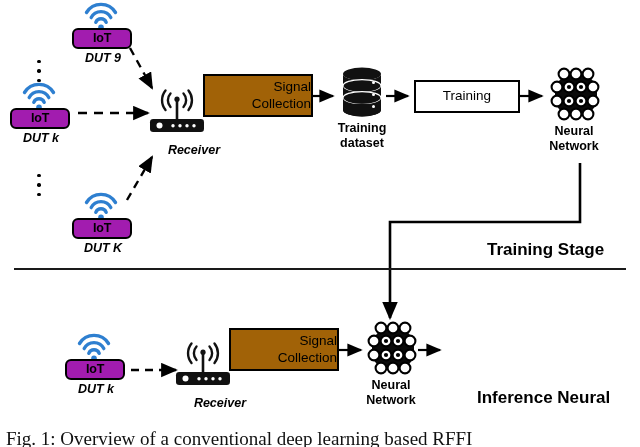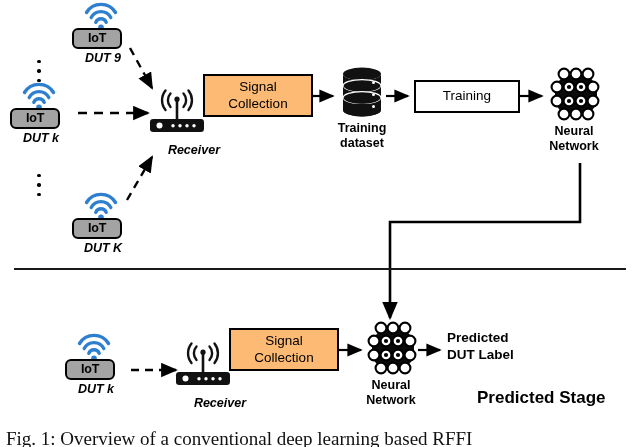--- a/index.html
+++ b/index.html
@@ -20,25 +20,25 @@
     background: #ffffff;
   }
   .abs { position: absolute; }
 
   
   .iot-device { position: absolute; }
   .iot-box {
     position: absolute;
     left: 0;
     top: 22px;
-    width: 50px;
+    width: 60px;
     height: 21px;
     border: 2.6px solid #000;
     border-radius: 6px;
-    background: #a3a3a3;
+    background: #a21caf;
     box-sizing: border-box;
     display: flex;
     align-items: center;
     justify-content: center;
     font-size: 12.5px;
     font-weight: 700;
     letter-spacing: -0.2px;
     line-height: 1;
   }
   .wifi-icon {
@@ -92,21 +92,21 @@
     box-sizing: border-box;
     display: flex;
     flex-direction: column;
     align-items: center;
     justify-content: center;
     font-size: 13.5px;
     line-height: 1.22;
     text-align: center;
     background: #fff;
   }
-  .proc-box.peach { background: #fdba74; }
+  .proc-box.peach { background: #a16207; align-items: flex-end; }
 
   
   .db { position: absolute; width: 42px; height: 52px; }
   .cap-label {
     position: absolute;
     text-align: center;
     font-size: 12.5px;
     font-weight: 700;
     line-height: 1.18;
     white-space: nowrap;
@@ -308,20 +308,21 @@
     <div class="cap-label" style="left:-13px; top:58px; width:76px;">
       <div>Neural</div>
       <div>Network</div>
     </div>
   </div>
 
   <svg class="abs" style="left:0; top:0;" width="640" height="447">
     <path d="M580,163 L580,222 L390,222 L390,318" stroke="#000" stroke-width="2.6" fill="none" marker-end="url(#arrow)"></path>
   </svg>
 
+  <div class="stage-label" style="left:487px; top:240px;">Training Stage</div>
   <div class="divider" style="left:14px; top:268px; width:612px; height:2.4px;"></div>
 
   <div class="iot-device" style="left:65px; top:337px;">
     <svg class="wifi-icon" viewBox="0 0 32 24">
       <use href="#wifiGlyph"></use>
     </svg>
     <div class="iot-box">IoT</div>
     <div class="dut-label">DUT k</div>
   </div>
 
@@ -352,22 +353,18 @@
     <div class="cap-label" style="left:-13px; top:58px; width:76px;">
       <div>Neural</div>
       <div>Network</div>
     </div>
   </div>
 
   <svg class="abs" style="left:418px; top:342px;" width="30" height="16">
     <path d="M0,8 L22,8" stroke="#000" stroke-width="2.2" marker-end="url(#arrow)"></path>
   </svg>
 
-  <div class="pred-label" style="left:447px; top:330px;">
-    <div>Predicted</div>
-    <div>DUT Label</div>
-  </div>
-
-  <div class="stage-label" style="left:477px; top:388px;">Predicted Stage</div>
+
+  <div class="stage-label" style="left:477px; top:388px;">Inference Neural</div>
 
   <div class="caption" style="left:6px; top:428px;">Fig. 1: Overview of a conventional deep learning based RFFI</div>
 
 </div>
 
 </body></html>

